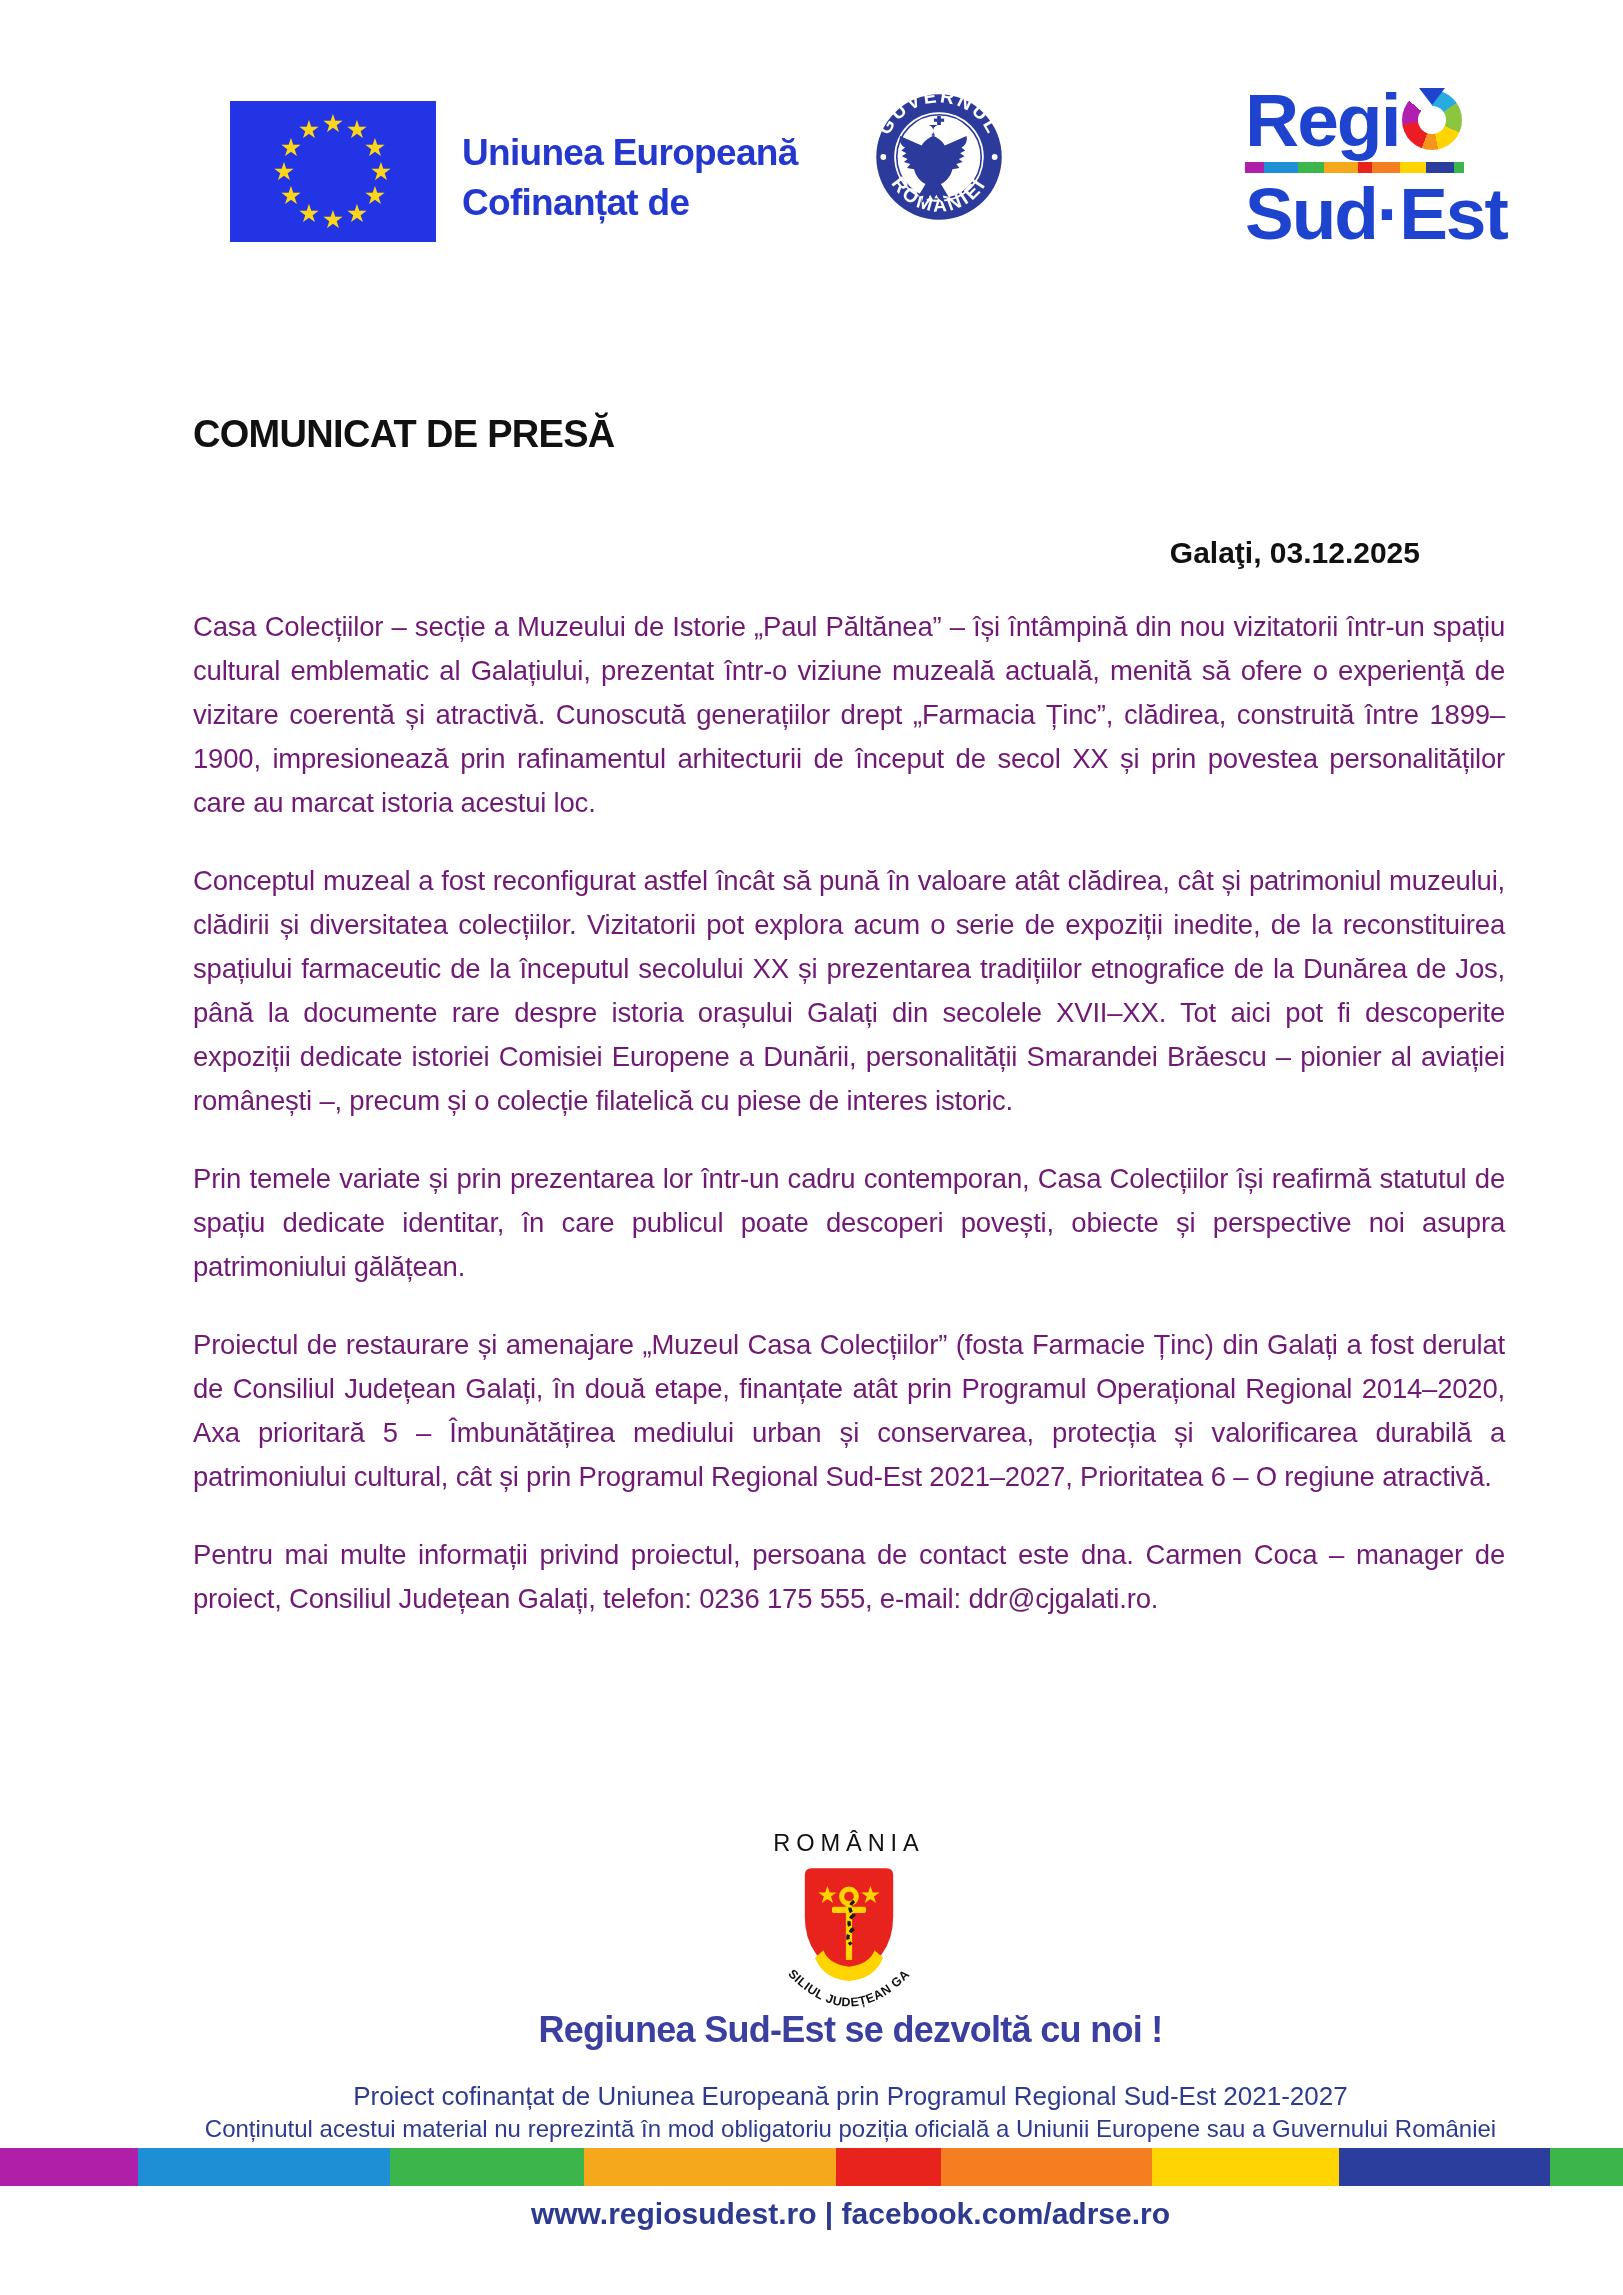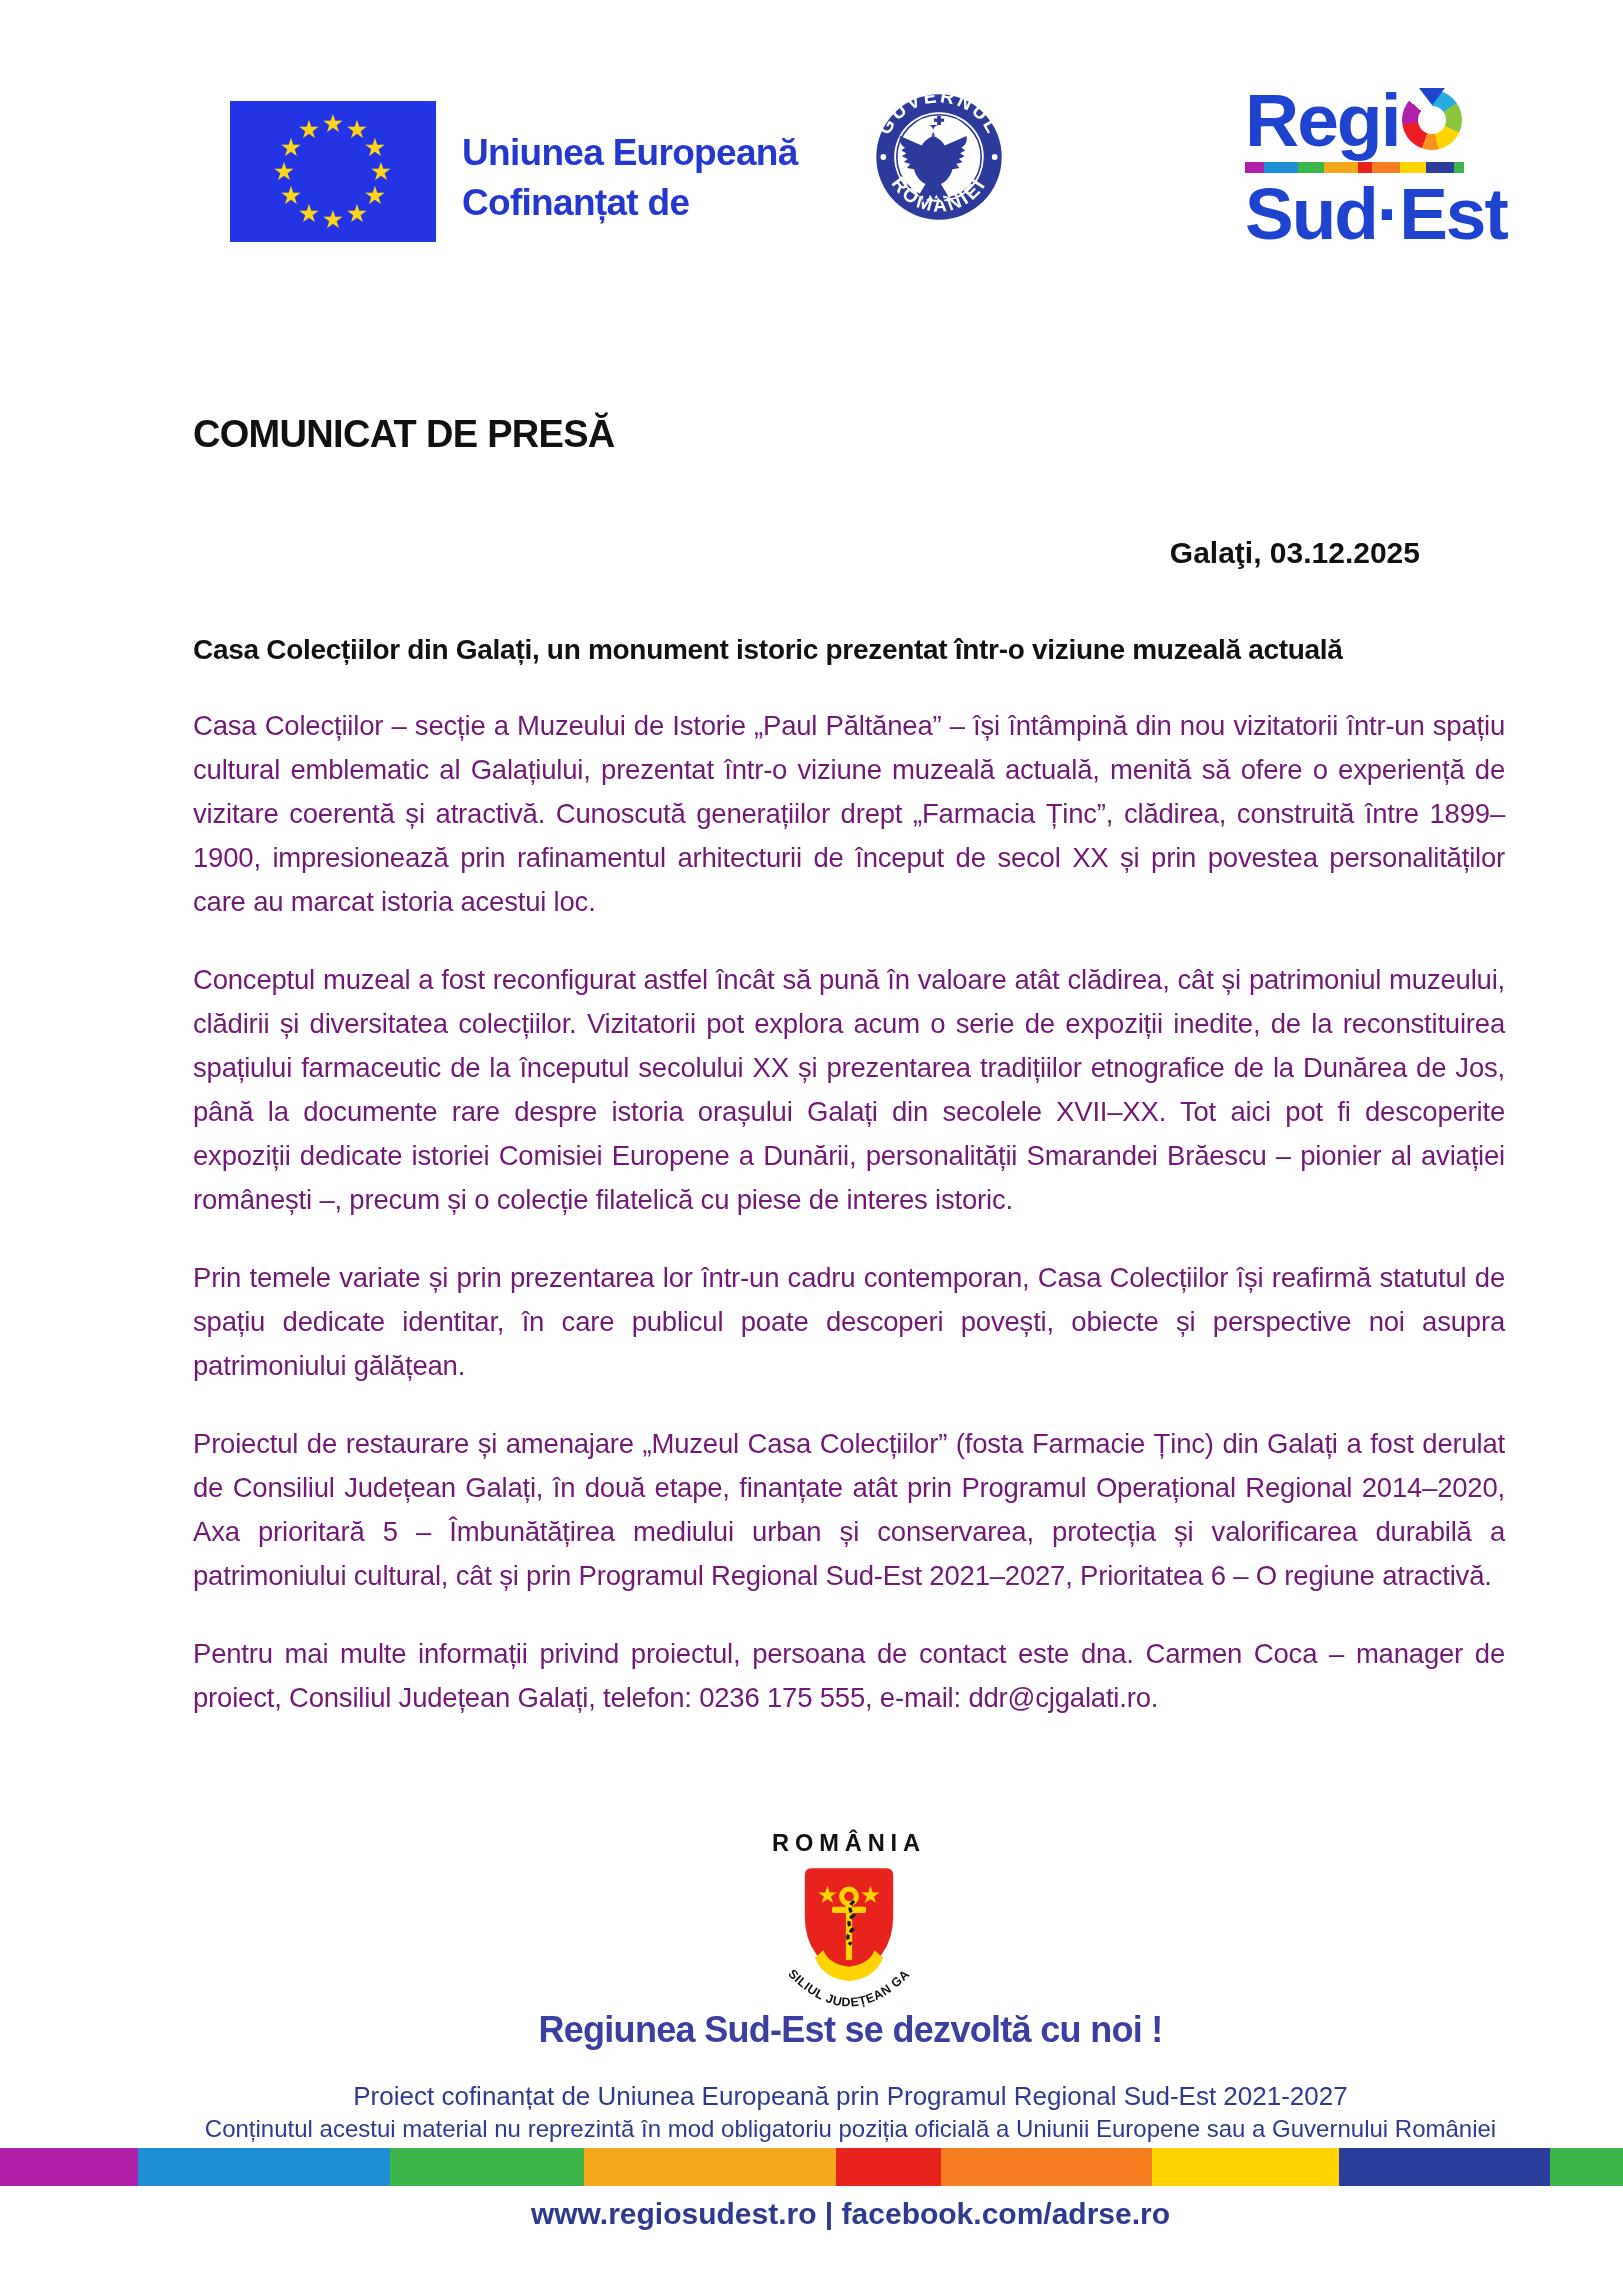--- a/index.html
+++ b/index.html
@@ -39,21 +39,21 @@
   .regio-underline{margin-top:5.2px;width:219px;}
   .regio-sudest{margin-top:6.5px;font-weight:bold;font-size:73px;line-height:69px;color:var(--regio_blue,#1d43cf);letter-spacing:-2px;}
   
   .column{position:absolute;left:193px;top:411px;width:1312px;}
   .doc-title{font-weight:bold;font-size:38px;line-height:46px;letter-spacing:-0.7px;color:#111;}
   .dateline{margin-top:77px;text-align:right;padding-right:85px;font-weight:bold;font-size:30px;line-height:37px;color:#111;}
   .article-heading{margin-top:58px;font-weight:bold;font-size:28px;line-height:41px;letter-spacing:-0.3px;color:#111;}
   .para{margin-top:34px;font-size:27.5px;line-height:44px;letter-spacing:-0.2px;text-align:justify;color:#701a75;}
   
   .coat-block{position:absolute;left:764px;top:1830px;width:170px;text-align:center;}
-  .coat-country{font-weight:bold;font-size:23.6px;letter-spacing:5.9px;color:#111;margin-bottom:3.9px;}
+  .coat-country{font-weight:normal;font-size:23.6px;letter-spacing:5.9px;color:#111;margin-bottom:3.9px;}
   .coat-svg{width:170px;height:165px;display:block;}
   .center-col{position:absolute;left:75px;width:1551px;text-align:center;}
   .slogan{top:2009px;font-weight:bold;font-size:36px;color:var(--slogan_blue,#3b3fa0);letter-spacing:-0.7px;}
   .finance{top:2081px;font-size:26px;color:var(--footer_blue,#2d3a8f);}
   .disclaimer{top:2115px;font-size:24px;color:var(--footer_blue,#2d3a8f);}
   .bottom-stripe{position:absolute;left:0;top:2148px;width:1623px;height:38px;}
   .links-bar{top:2197px;font-weight:bold;font-size:30px;color:var(--footer_blue,#2d3a8f);}
 </style>
 </head>
 <body>
@@ -114,21 +114,20 @@
         <div class="seg" style="flex: 0 0 11.5%; background: rgb(255, 212, 0);"></div>
         <div class="seg" style="flex: 0 0 13%; background: rgb(43, 62, 158);"></div>
         <div class="seg" style="flex: 0 0 4.5%; background: rgb(60, 181, 74);"></div>
       </div>
     <div class="regio-sudest">Sud·Est</div>
   </div>
 
   <div class="column">
     <div class="doc-title">COMUNICAT DE PRESĂ</div>
     <div class="dateline">Galaţi, 03.12.2025</div>
-    <div class="article-heading">Casa Colecțiilor din Galați, un monument istoric prezentat într-o viziune muzeală actuală</div>
     <p class="para">Casa Colecțiilor – secție a Muzeului de Istorie „Paul Păltănea” – își întâmpină din nou vizitatorii într-un spațiu cultural emblematic al Galațiului, prezentat într-o viziune muzeală actuală, menită să ofere o experiență de vizitare coerentă și atractivă. Cunoscută generațiilor drept „Farmacia Ținc”, clădirea, construită între 1899–1900, impresionează prin rafinamentul arhitecturii de început de secol XX și prin povestea personalităților care au marcat istoria acestui loc.</p>
     <p class="para">Conceptul muzeal a fost reconfigurat astfel încât să pună în valoare atât clădirea, cât și patrimoniul muzeului, clădirii și diversitatea colecțiilor. Vizitatorii pot explora acum o serie de expoziții inedite, de la reconstituirea spațiului farmaceutic de la începutul secolului XX și prezentarea tradițiilor etnografice de la Dunărea de Jos, până la documente rare despre istoria orașului Galați din secolele XVII–XX. Tot aici pot fi descoperite expoziții dedicate istoriei Comisiei Europene a Dunării, personalității Smarandei Brăescu – pionier al aviației românești –, precum și o colecție filatelică cu piese de interes istoric.</p>
     <p class="para">Prin temele variate și prin prezentarea lor într-un cadru contemporan, Casa Colecțiilor își reafirmă statutul de spațiu dedicate identitar, în care publicul poate descoperi povești, obiecte și perspective noi asupra patrimoniului gălățean.</p>
     <p class="para">Proiectul de restaurare și amenajare „Muzeul Casa Colecțiilor” (fosta Farmacie Ținc) din Galați a fost derulat de Consiliul Județean Galați, în două etape, finanțate atât prin Programul Operațional Regional 2014–2020, Axa prioritară 5 – Îmbunătățirea mediului urban și conservarea, protecția și valorificarea durabilă a patrimoniului cultural, cât și prin Programul Regional Sud-Est 2021–2027, Prioritatea 6 – O regiune atractivă.</p>
     <p class="para">Pentru mai multe informații privind proiectul, persoana de contact este dna. Carmen Coca – manager de proiect, Consiliul Județean Galați, telefon: 0236 175 555, e-mail: ddr@cjgalati.ro.</p>
   </div>
 
   <div class="coat-block">
     <div class="coat-country">ROMÂNIA</div>
     <svg class="coat-svg" viewBox="0 0 300 290">

